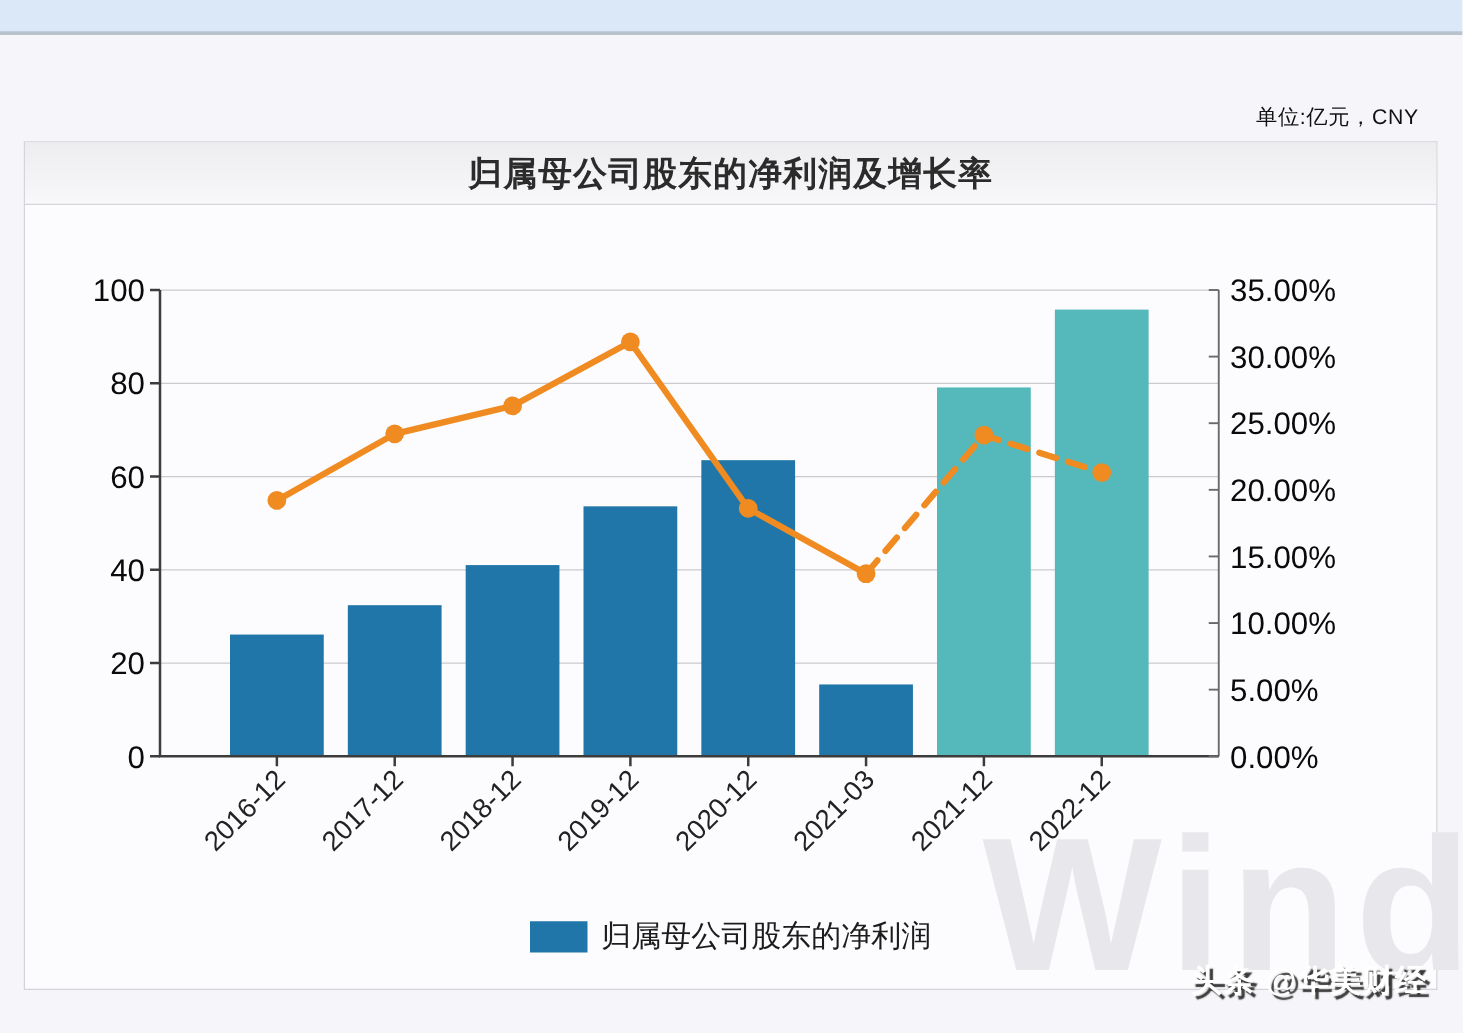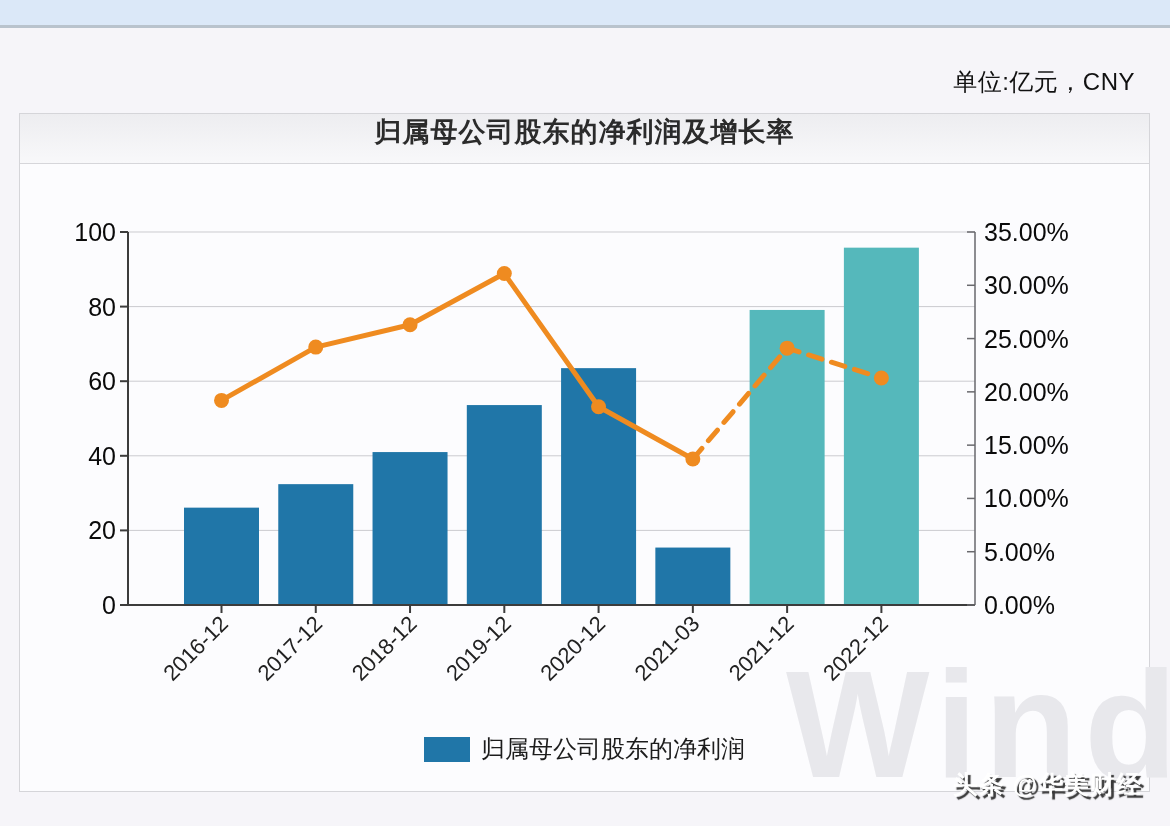--- a/index.html
+++ b/index.html
@@ -6,32 +6,32 @@
   body{
     width:1170px;height:826px;position:relative;overflow:hidden;
     background:#f6f5f9;
     font-family:"Liberation Sans", sans-serif;
   }
   .top-strip{
     position:absolute;left:0;top:0;width:1170px;height:25px;
     background:#dbe8f8;border-bottom:3px solid #b9c3cd;
   }
   .unit-label{
-    position:absolute;top:66px;right:35px;
-    font-size:24px;color:#111;letter-spacing:0.5px;
+    position:absolute;top:82px;right:35px;
+    font-size:17px;color:#111;letter-spacing:0.5px;
   }
   .chart-card{
     position:absolute;left:19px;top:113px;width:1131px;height:679px;
     background:#fcfcfe;border:1px solid #d5d5d9;box-sizing:border-box;
   }
   .title-band{
     position:absolute;left:0;top:0;width:100%;height:49px;
     background:linear-gradient(#ededf0,#f8f8fa);
     border-bottom:1px solid #d6d6da;
-    display:flex;justify-content:center;
+    display:flex;align-items:center;justify-content:center;
   }
   .chart-title{
     font-size:27px;font-weight:bold;color:#2b2b2b;letter-spacing:1px;
   }
   .chart-svg{
     position:absolute;left:0;top:49px;z-index:3;
   }
   .legend{
     position:absolute;left:0;right:0;top:620px;height:30px;z-index:3;
     display:flex;align-items:center;justify-content:center;gap:48px;

